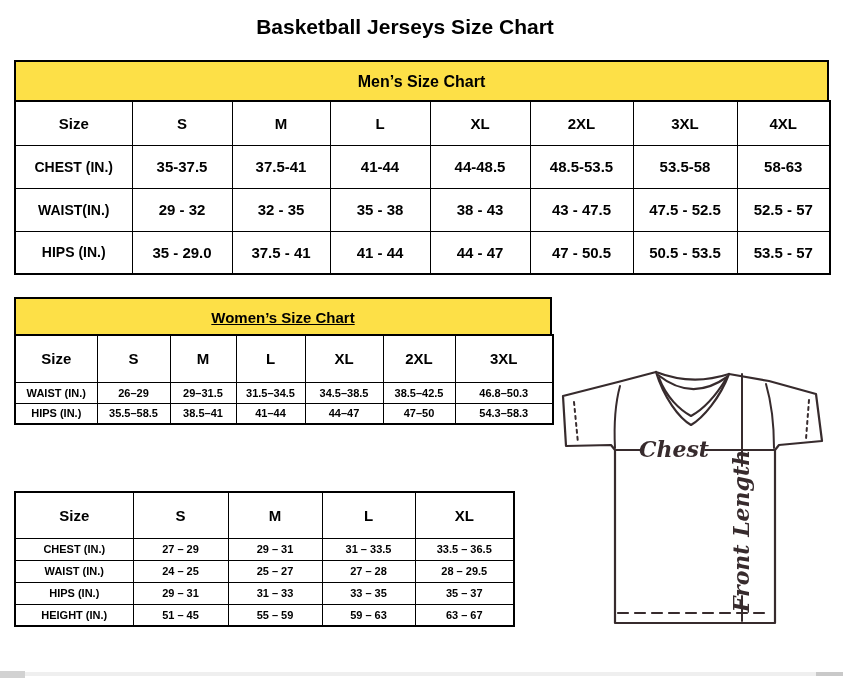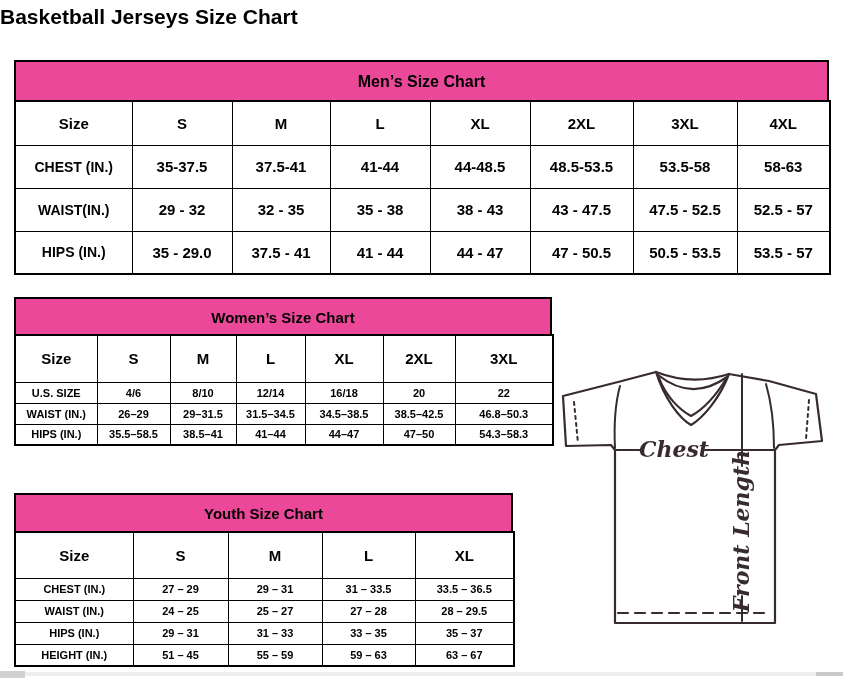--- a/index.html
+++ b/index.html
@@ -3,31 +3,31 @@
 <meta charset="utf-8">
 <style>
   html,body{margin:0;padding:0;background:#ffffff;}
   body{
     position:relative;width:843px;height:679px;overflow:hidden;
     font-family:"Liberation Sans",sans-serif;color:#000;
   }
   *{box-sizing:border-box;}
 
   .page-title{
-    position:absolute;top:5px;left:0;width:810px;
+    position:absolute;top:15px;left:0;width:810px;text-align:center;
     font-size:21px;font-weight:bold;letter-spacing:0px;
   }
 
   .chart{position:absolute;}
   .chart-header{
-    background:#ec4899;border:2px solid #000;
+    background:#fde047;border:2px solid #000;
     font-weight:bold;text-align:center;
   }
   #mens .chart-header{height:42px;line-height:40px;font-size:16px;}
-  #womens .chart-header{height:39px;line-height:37px;font-size:15px;}
+  #womens .chart-header{height:39px;line-height:37px;font-size:15px;text-decoration:underline;}
   #youth .chart-header{height:40px;line-height:38px;font-size:15px;}
 
   table{
     border-collapse:collapse;table-layout:fixed;width:100%;
     border:2px solid #000;margin-top:-2px;
   }
   th,td{
     border:1px solid #000;text-align:center;vertical-align:middle;
     font-weight:bold;padding:0 2px;overflow:hidden;white-space:nowrap;
   }
@@ -147,29 +147,20 @@
           <th>S</th>
           <th>M</th>
           <th>L</th>
           <th>XL</th>
           <th>2XL</th>
           <th>3XL</th>
         </tr>
       </thead>
     <tbody>
         <tr>
-          <th>U.S. SIZE</th>
-          <td>4/6</td>
-          <td>8/10</td>
-          <td>12/14</td>
-          <td>16/18</td>
-          <td>20</td>
-          <td>22</td>
-        </tr>
-        <tr>
           <th>WAIST (IN.)</th>
           <td>26–29</td>
           <td>29–31.5</td>
           <td>31.5–34.5</td>
           <td>34.5–38.5</td>
           <td>38.5–42.5</td>
           <td>46.8–50.3</td>
         </tr>
         <tr>
           <th>HIPS (IN.)</th>
@@ -178,21 +169,20 @@
           <td>41–44</td>
           <td>44–47</td>
           <td>47–50</td>
           <td>54.3–58.3</td>
         </tr>
       </tbody>
   </table>
 </div>
 
 <div class="chart" id="youth">
-  <div class="chart-header">Youth Size Chart</div>
   <table>
     <thead>
         <tr>
           <th>Size</th>
           <th>S</th>
           <th>M</th>
           <th>L</th>
           <th>XL</th>
         </tr>
       </thead>

